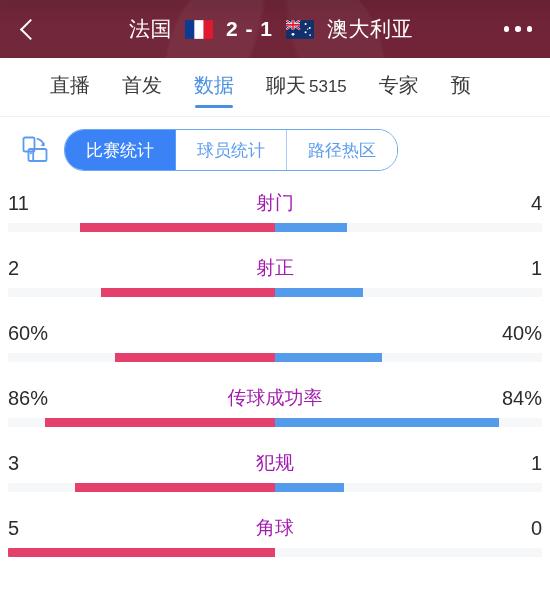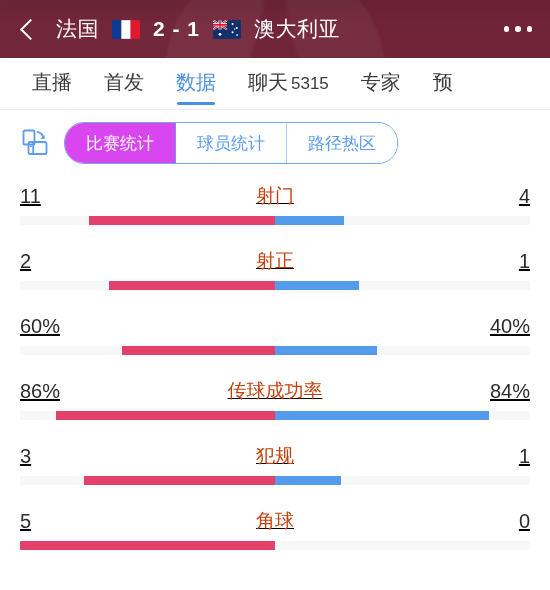--- a/index.html
+++ b/index.html
@@ -55,21 +55,21 @@
     border-bottom: 2.4px solid #ffffff;
     transform: rotate(45deg);
     margin-left: 4px;
   }
   .header-center {
     position: relative;
     z-index: 2;
     flex: 1;
     display: flex;
     align-items: center;
-    justify-content: flex-start;
+    justify-content: center;
     gap: 13px;
     color: #ffffff;
     font-size: 21px;
     letter-spacing: .5px;
   }
   .team-name { color: #ffffff; white-space: nowrap; }
   .score {
     font-size: 21px;
     font-weight: bold;
     color: #ffffff;
@@ -97,25 +97,25 @@
   .dot {
     width: 5.5px;
     height: 5.5px;
     border-radius: 50%;
     background: #ffffff;
   }
 
   
   .tabs {
     position: relative;
-    height: 52px;
-    background: #ffffff;
-    display: flex;
-    align-items: center;
-    padding-left: 16px;
+    height: 59px;
+    background: #ffffff;
+    display: flex;
+    align-items: flex-end;
+    padding-left: 34px;
     box-sizing: border-box;
     border-bottom: 1px solid #f0f0f0;
     overflow: hidden;
   }
   .tab {
     position: relative;
     display: flex;
     align-items: baseline;
     gap: 3px;
     color: #3b3b3b;
@@ -180,51 +180,50 @@
     padding: 0 21px;
     font-size: 17px;
     color: #5b9bf0;
     background: #ffffff;
     cursor: pointer;
     white-space: nowrap;
     border-right: 1px solid #a9cbf5;
   }
   .seg:last-child { border-right: none; }
   .seg.active {
-    background: #d946ef;
+    background: #3b82f6;
     color: #ffffff;
     border-right-color: #5b9bf0;
   }
 
   
   .stats {
-    padding: 0 20px;
+    padding: 0 8px;
     box-sizing: border-box;
     background: #ffffff;
-    text-decoration: underline;
   }
   .stat-row {
     height: 65px;
     position: relative;
   }
   .stat-head {
     display: flex;
     align-items: center;
     justify-content: space-between;
     height: 40px;
   }
   .stat-val {
     font-size: 20px;
     color: #2c2c2c;
     min-width: 48px;
   }
   .stat-val.right { text-align: right; }
   .stat-label {
     font-size: 19px;
-    color: #c2410c;
+    color: #a21caf;
     text-align: center;
     flex: 1;
   }
   .bar-track {
     position: relative;
     height: 9px;
     background: #f6f7f9;
     border-radius: 1px;
     overflow: hidden;
   }

